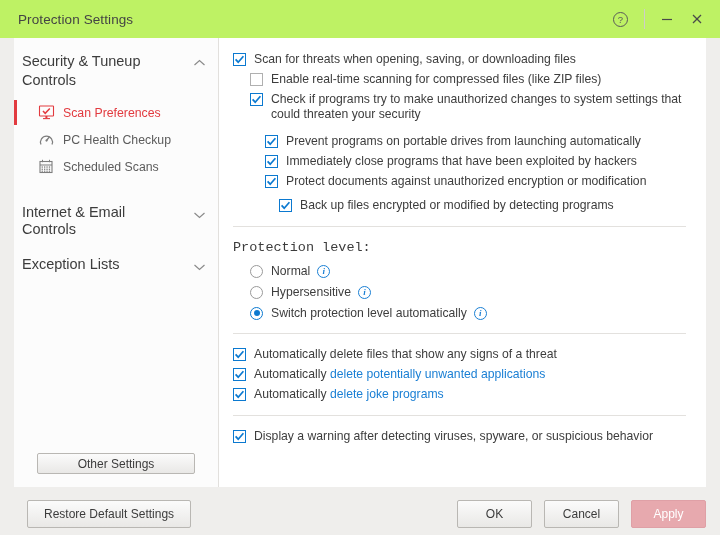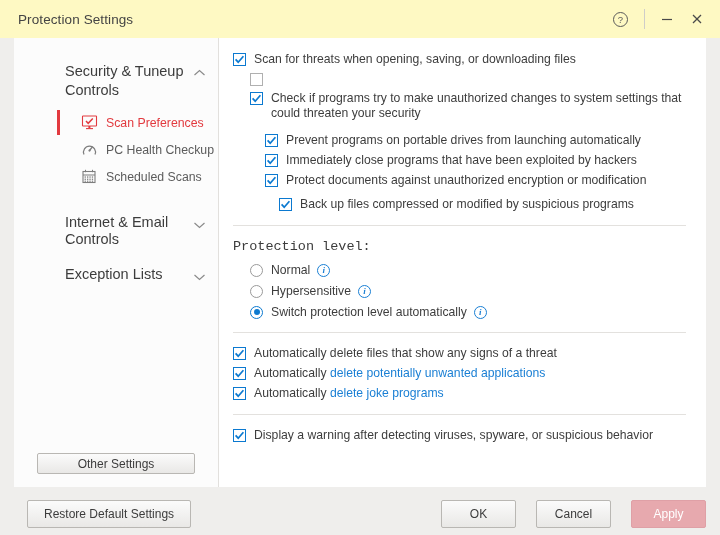--- a/index.html
+++ b/index.html
@@ -13,21 +13,21 @@
     color: #3a3a3a;
     overflow: hidden;
     position: relative;
   }
 
   
   .titlebar {
     height: 38px;
     display: flex;
     align-items: center;
-    background: #fef9c3;
+    background: #bef264;
     position: relative;
   }
   .title-text {
     margin-left: 18px;
     font-size: 13.5px;
     color: #444;
     letter-spacing: .1px;
   }
   .win-controls {
     position: absolute;
@@ -59,21 +59,21 @@
   }
 
   
   .sidebar {
     width: 205px;
     background: #fcfcfc;
     border-right: 1px solid #e2e0dd;
     position: relative;
     box-sizing: border-box;
   }
-  .sidebar-inner { padding-top: 24px; margin-left: 43px; }
+  .sidebar-inner { padding-top: 14px; }
 
   .section-header {
     display: flex;
     align-items: flex-start;
     justify-content: space-between;
     padding: 0 12px 0 8px;
     cursor: default;
   }
   .section-title {
     font-size: 14.5px;
@@ -259,21 +259,21 @@
   }
   .btn-restore {
     margin-left: 27px;
     height: 28px;
     padding: 0 16px;
   }
   .footer-right {
     margin-left: auto;
     margin-right: 14px;
     display: flex;
-    gap: 20px;
+    gap: 12px;
   }
   .btn-ok, .btn-cancel { width: 75px; height: 28px; }
   .btn-apply {
     width: 75px; height: 28px;
     background: #e7a9ae;
     border: 1px solid #dfa0a6;
     color: #ffffff;
   }
 </style>
 </head>
@@ -407,20 +407,21 @@
           <span class="cb">
             <svg width="11" height="11" viewBox="0 0 11 11">
                 <polyline points="1.6,5.4 4.2,8.2 9.4,2.2" fill="none" stroke="#0b79d0" stroke-width="1.7"></polyline>
               </svg>
           </span>
           <span class="cb-label">Scan for threats when opening, saving, or downloading files</span>
         </div>
 
         <div class="row indent1">
           <span class="cb unchecked"></span>
+          <span class="cb-label">Enable real-time scanning for compressed files (like ZIP files)</span>
         </div>
 
         <div class="row indent1">
           <span class="cb">
             <svg width="11" height="11" viewBox="0 0 11 11">
                 <polyline points="1.6,5.4 4.2,8.2 9.4,2.2" fill="none" stroke="#0b79d0" stroke-width="1.7"></polyline>
               </svg>
           </span>
           <span class="cb-label">Check if programs try to make unauthorized changes to system settings that could threaten your security</span>
         </div>
@@ -455,21 +456,21 @@
         </div>
 
         <div style="height:4px"></div>
 
         <div class="row indent3">
           <span class="cb">
             <svg width="11" height="11" viewBox="0 0 11 11">
                 <polyline points="1.6,5.4 4.2,8.2 9.4,2.2" fill="none" stroke="#0b79d0" stroke-width="1.7"></polyline>
               </svg>
           </span>
-          <span class="cb-label">Back up files compressed or modified by suspicious programs</span>
+          <span class="cb-label">Back up files encrypted or modified by detecting programs</span>
         </div>
 
         <div class="divider"></div>
 
         <div class="heading">Protection level:</div>
 
         <div class="radio-row">
           <span class="radio"></span>
           <span class="radio-label">Normal</span>
           <span class="info-icon">i</span>

